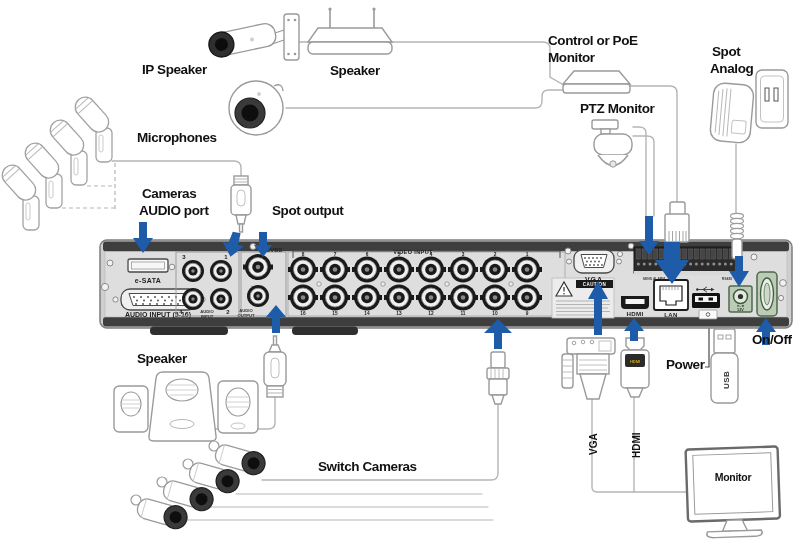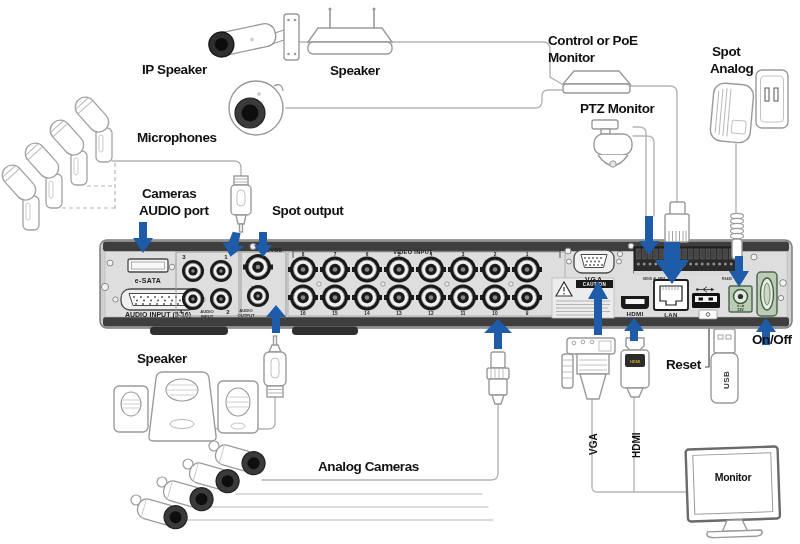--- a/index.html
+++ b/index.html
@@ -573,16 +573,16 @@
 <div class="lbl" style="left:548px;top:33px">Control or PoE</div>
 <div class="lbl" style="left:548px;top:50px">Monitor</div>
 <div class="lbl" style="left:712px;top:44px">Spot</div>
 <div class="lbl" style="left:710px;top:61px">Analog</div>
 <div class="lbl" style="left:580px;top:101px">PTZ Monitor</div>
 <div class="lbl" style="left:137px;top:130px">Microphones</div>
 <div class="lbl" style="left:142px;top:186px">Cameras</div>
 <div class="lbl" style="left:139px;top:203px">AUDIO port</div>
 <div class="lbl" style="left:272px;top:203px">Spot output</div>
 <div class="lbl" style="left:137px;top:351px">Speaker</div>
-<div class="lbl" style="left:318px;top:459px">Analog Cameras</div>
-<div class="lbl" style="left:666px;top:357px">Reset</div>
+<div class="lbl" style="left:318px;top:459px">Switch Cameras</div>
+<div class="lbl" style="left:666px;top:357px">Power</div>
 <div class="lbl" style="left:752px;top:332px">On/Off</div>
 </div>
 
 </body></html>

